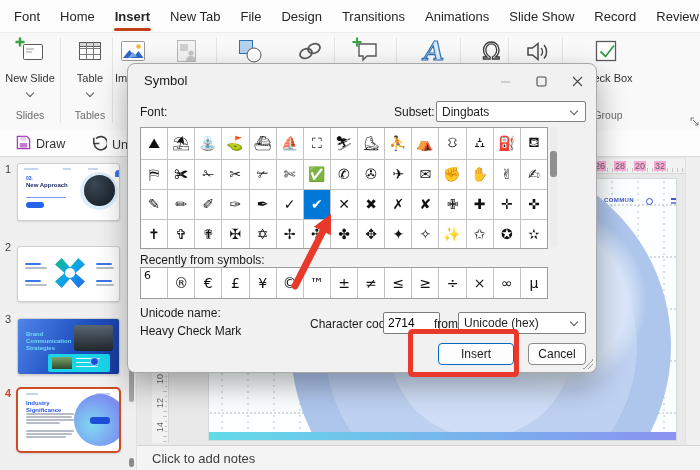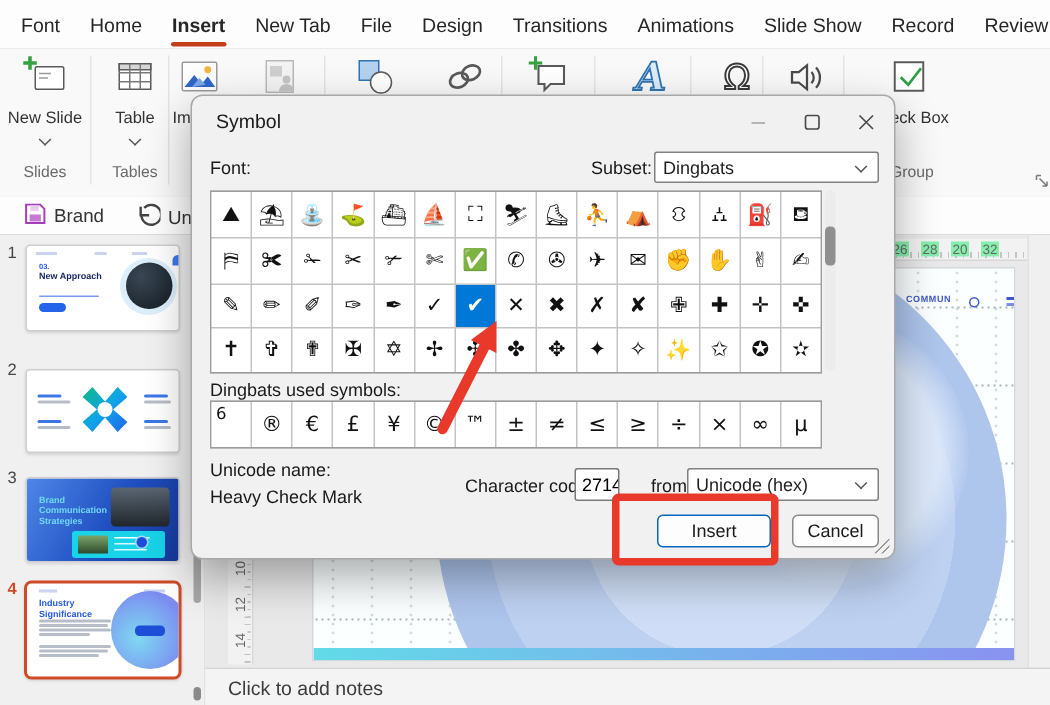--- a/index.html
+++ b/index.html
@@ -43,21 +43,21 @@
   .t-kicker{position:absolute;font-size:5px;font-weight:700;color:#2458e6;}
   .t-title{position:absolute;font-weight:700;color:#16255e;font-size:6px;line-height:1.2;}
   .t-line{position:absolute;background:#b7bdc7;height:1.5px;border-radius:1px;}
   .t-pill{position:absolute;background:#2563eb;border-radius:3px;}
 
   
   .canvas{left:137px;top:157px;width:563px;height:288px;background:#e9e9e9;}
   .h-ruler{position:absolute;left:15px;top:2px;width:534px;height:14px;background:#f2f2f2;border-bottom:1px solid #d8d8d8;}
   .h-ruler::before{content:"";position:absolute;left:0;right:0;bottom:1px;height:4px;
        background:repeating-linear-gradient(90deg,#c4c4c4 0 1px,transparent 1px 5px);}
-  .h-num{position:absolute;top:2px;font-size:9px;color:#666;background:#86efac;padding:0 1px;transform:translateX(-50%);text-align:right;}
+  .h-num{position:absolute;top:2px;font-size:9px;color:#666;background:#f9a8d4;padding:0 1px;transform:translateX(-50%);text-align:right;}
   .v-ruler{position:absolute;left:15px;top:19px;width:16px;height:267px;background:#f2f2f2;border-right:1px solid #d8d8d8;}
   .v-ruler::before{content:"";position:absolute;top:0;bottom:0;right:1px;width:4px;
        background:repeating-linear-gradient(180deg,#c4c4c4 0 1px,transparent 1px 5px);}
   .v-num{position:absolute;left:0px;width:16px;font-size:9px;color:#666;text-align:center;
        transform:translateY(-50%) rotate(-90deg);background:#f2f2f2;}
   .slide-canvas{position:absolute;left:71px;top:21px;width:469px;height:263px;background:#fcffff;
        border:1px solid #d3dadc;box-sizing:border-box;overflow:hidden;
        background-image:
          radial-gradient(circle, rgba(96,118,128,.55) .6px, transparent .8px),
          radial-gradient(circle, rgba(96,118,128,.45) .6px, transparent .8px);
@@ -240,21 +240,21 @@
   </div>
 
   <div class="abs qat">
     <div class="qat-item" style="left:16px">
       <span>
         <svg width="15" height="15" viewBox="0 0 16 16">
           <path d="M1.5 1.5h10l3 3v10h-13z" fill="#fff" stroke="#a53dbb" stroke-width="1.4"></path>
           <rect x="4" y="8.5" width="8" height="5" fill="#c77ad4"></rect>
           <rect x="4.5" y="2" width="6" height="4" fill="#e9cdf0"></rect>
         </svg></span>
-      <span>Brand</span>
+      <span>Draw</span>
     </div>
     <div class="qat-item" style="left:90px">
       <span>
         <svg width="17" height="17" viewBox="0 0 18 18">
           <path d="M4 3v6h6" stroke="#444" stroke-width="1.7" fill="none"></path>
           <path d="M4.5 9a7 7 0 1 0 2-5.2" stroke="#444" stroke-width="1.7" fill="none"></path>
         </svg></span>
       <span>Undo</span>
     </div>
     <span class="chev" style="position:absolute;left:149px;top:11px"></span>
@@ -443,21 +443,21 @@
         <div class="sym-cell">✧</div>
         <div class="sym-cell">✨</div>
         <div class="sym-cell">✩</div>
         <div class="sym-cell">✪</div>
         <div class="sym-cell">✫</div>
       </div>
     <div class="dlg-scroll" style="left:422px;top:63px;height:120px">
       <div class="thumb-bar" style="top:24px"></div>
     </div>
 
-    <div class="dlg-label" style="left:12px;top:189px">Dingbats used symbols:</div>
+    <div class="dlg-label" style="left:12px;top:189px">Recently from symbols:</div>
     <div class="sym-grid" style="left:12px;top:203px;width:406px;height:30px">
         <div class="sym-cell sup">6</div>
         <div class="sym-cell">®</div>
         <div class="sym-cell">€</div>
         <div class="sym-cell">£</div>
         <div class="sym-cell">¥</div>
         <div class="sym-cell">©</div>
         <div class="sym-cell">™</div>
         <div class="sym-cell">±</div>
         <div class="sym-cell">≠</div>
@@ -466,21 +466,21 @@
         <div class="sym-cell">÷</div>
         <div class="sym-cell">×</div>
         <div class="sym-cell">∞</div>
         <div class="sym-cell">µ</div>
       </div>
 
     <div class="dlg-label" style="left:12px;top:242px">Unicode name:</div>
     <div class="dlg-label" style="left:12px;top:260px">Heavy Check Mark</div>
 
     <div class="dlg-label" style="left:182px;top:253px">Character code:</div>
-    <input class="dlg-input" style="left: 255px; top: 248px; width: 30px; height: 22px;" value="2714">
+    <input class="dlg-input" style="left: 255px; top: 248px; width: 57px; height: 22px;" value="2714">
     <div class="dlg-label" style="left:306px;top:253px">from:</div>
     <div class="combo" style="left:330px;top:248px;width:128px;height:22px">
       <span>Unicode (hex)</span>
       <span class="chev"></span>
     </div>
 
     <button class="dlg-btn default" style="left:310px;top:279px;width:76px">Insert</button>
     <button class="dlg-btn" style="left:400px;top:279px;width:58px">Cancel</button>
     <div class="grip"></div>
   </div>

